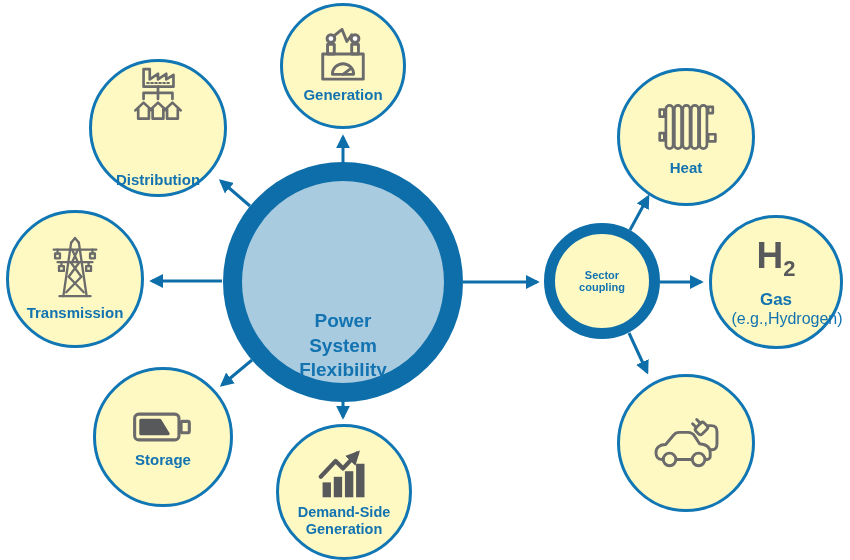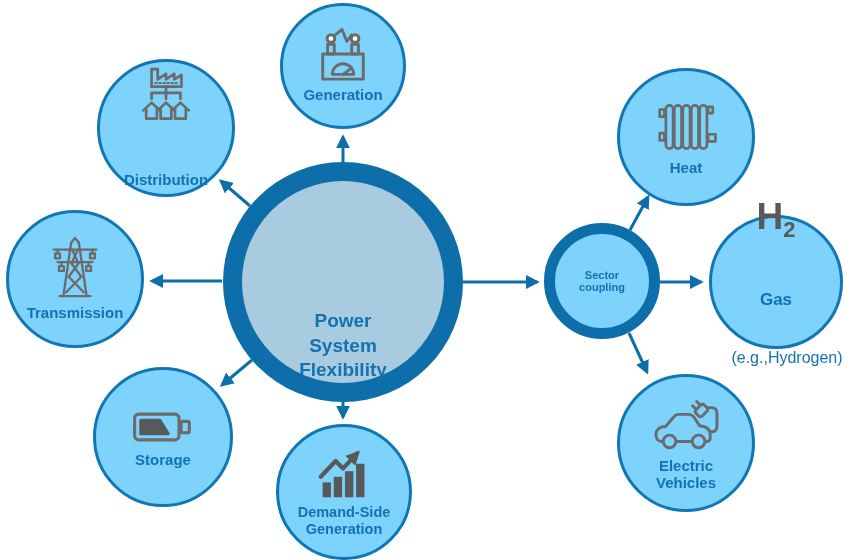--- a/index.html
+++ b/index.html
@@ -2,38 +2,38 @@
 <html><head>
 <meta charset="utf-8">
 <style>
   html,body{margin:0;padding:0;background:#fff;}
   .canvas{
     position:relative;width:850px;height:560px;background:#ffffff;
     font-family:"Liberation Sans",sans-serif;overflow:hidden;
   }
   .arrows{position:absolute;left:0;top:0;pointer-events:none;}
   .node{
-    position:absolute;border-radius:50%;background:#7dd3fc;
+    position:absolute;border-radius:50%;background:#fef9c3;
     border:3px solid #1076b4;box-sizing:border-box;
     display:flex;flex-direction:column;align-items:center;justify-content:center;
     text-align:center;
   }
   .node-label{
     color:#1273b0;font-weight:700;white-space:pre-line;line-height:1.12;
     font-size:15px;margin-top:3px;
   }
   .icon{display:block;line-height:0;}
   
   #node-generation{left:280px;top:3px;width:126px;height:126px;}
-  #node-distribution{left:97px;top:59px;width:138px;height:138px;gap:40px;}
+  #node-distribution{left:89px;top:59px;width:138px;height:138px;gap:40px;}
   #node-transmission{left:6px;top:210px;width:138px;height:138px;}
   #node-storage{left:93px;top:367px;width:140px;height:140px;}
   #node-dsm{left:276px;top:424px;width:136px;height:136px;}
   #node-heat{left:617px;top:68px;width:138px;height:138px;}
-  #node-gas{left:709px;top:215px;width:134px;height:134px;gap:39px;}
+  #node-gas{left:709px;top:215px;width:134px;height:134px;}
   #node-ev{left:617px;top:374px;width:138px;height:138px;}
   
   #node-center{
     left:223px;top:162px;width:240px;height:240px;border:none;background:#0d6ea9;
   }
   #node-center-inner{
     position:absolute;left:19px;top:19px;right:19px;bottom:19px;
     border-radius:50%;background:#a8cbe0;display:flex;align-items:flex-end;justify-content:center;
   }
   #node-center-inner .node-label{font-size:19px;line-height:1.3;margin-top:0;}
@@ -199,17 +199,15 @@
         <circle cx="49" cy="48" r="6.5"></circle>
         <path d="M12.5,48 H11 C7,48 5,45 5,41 C5,35.5 9,32.5 15,32.5 L23,23 C24.5,21 26.5,20 29,20 H38 C41,20 43.5,21.5 45,24 L50,31.8 C57,32.5 61,36 61,41 V45 C61,46.6 59.6,48 58,48 H56"></path>
         <path d="M26,48 H42"></path>
         <path d="M61,38 H63 C66.5,38 68,35.5 68,32 V19 C68,15 65.5,13 62,13 L59,13"></path>
         <g transform="rotate(-45 52 16)">
           <rect x="46" y="11.5" width="12" height="9" rx="2.5"></rect>
           <path d="M49,11.5 V6 M55,11.5 V6"></path>
         </g>
       </svg>
     </span>
-    <div class="node-label">Electric
-Vehicles</div>
   </div>
 
 </div>
 
 </body></html>

